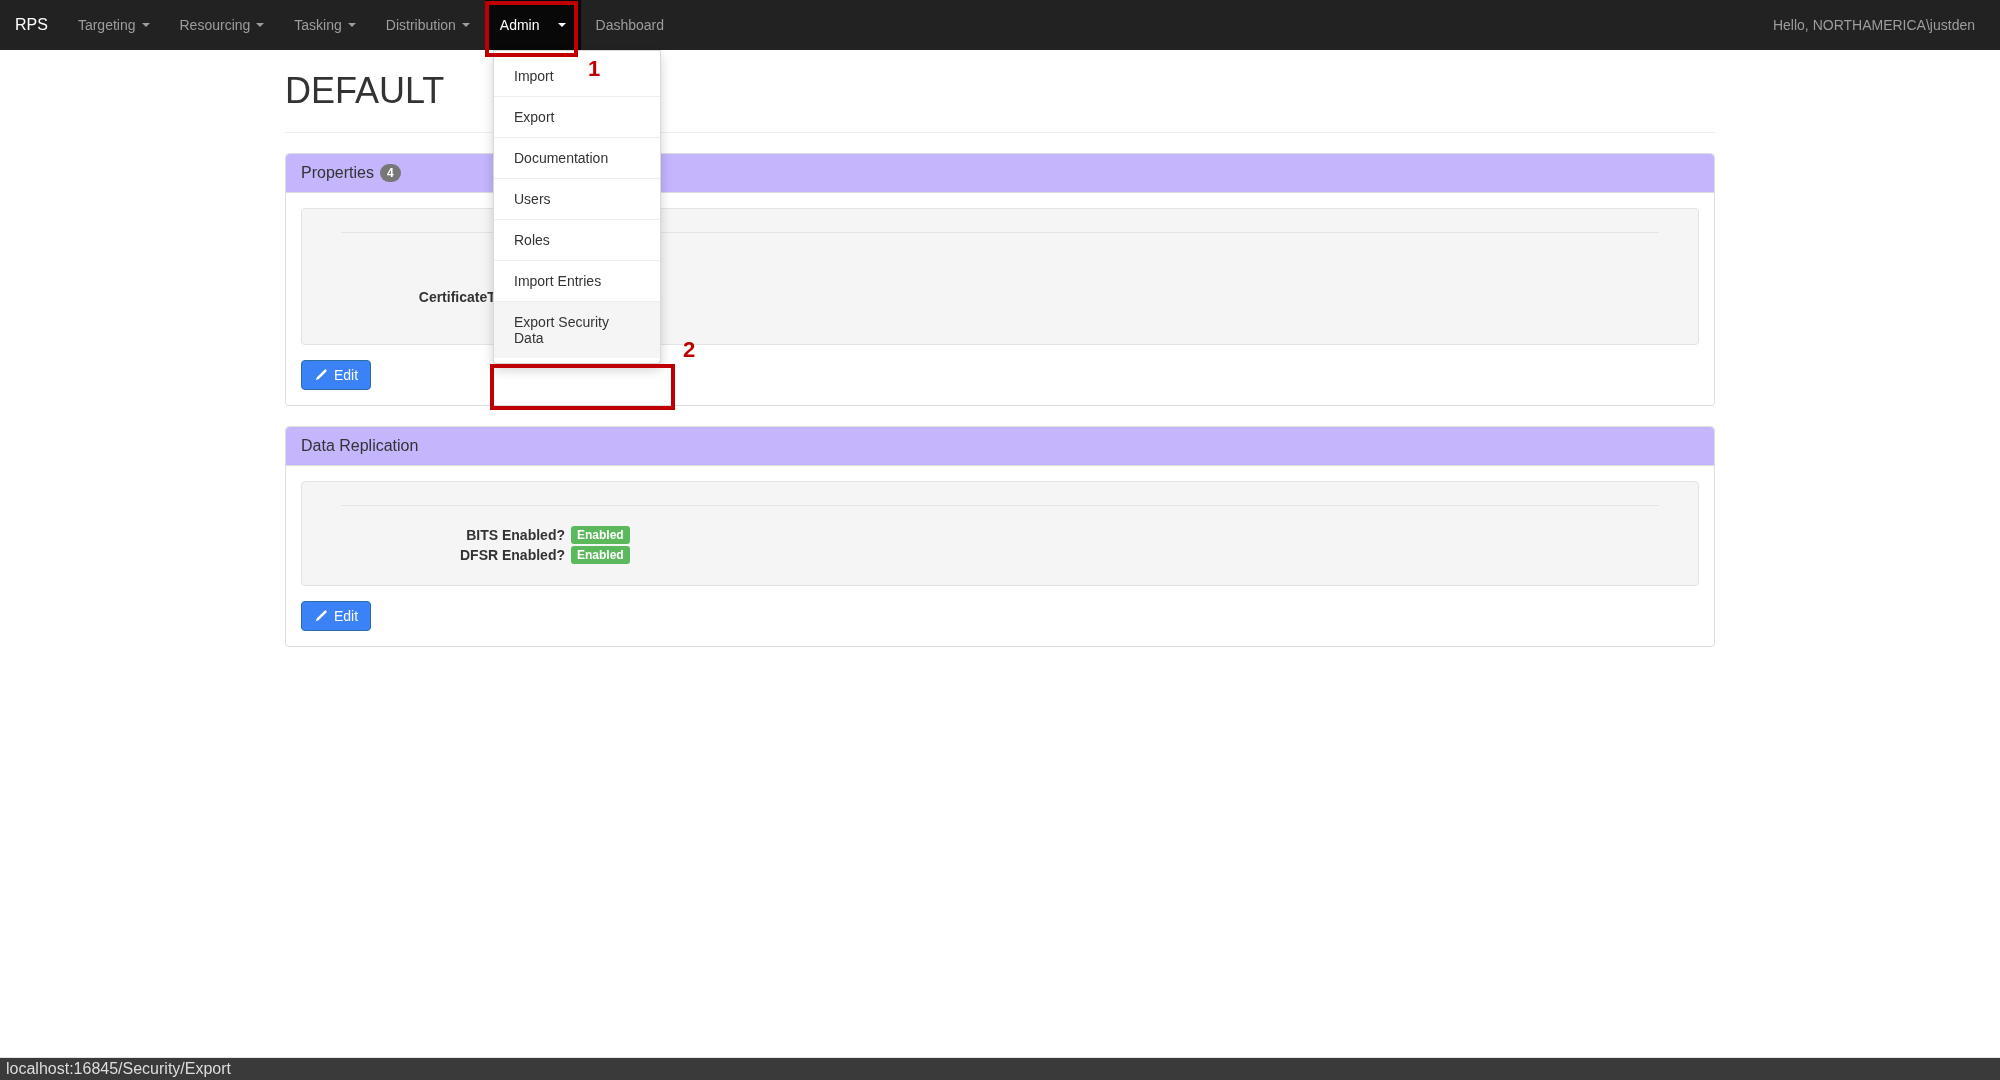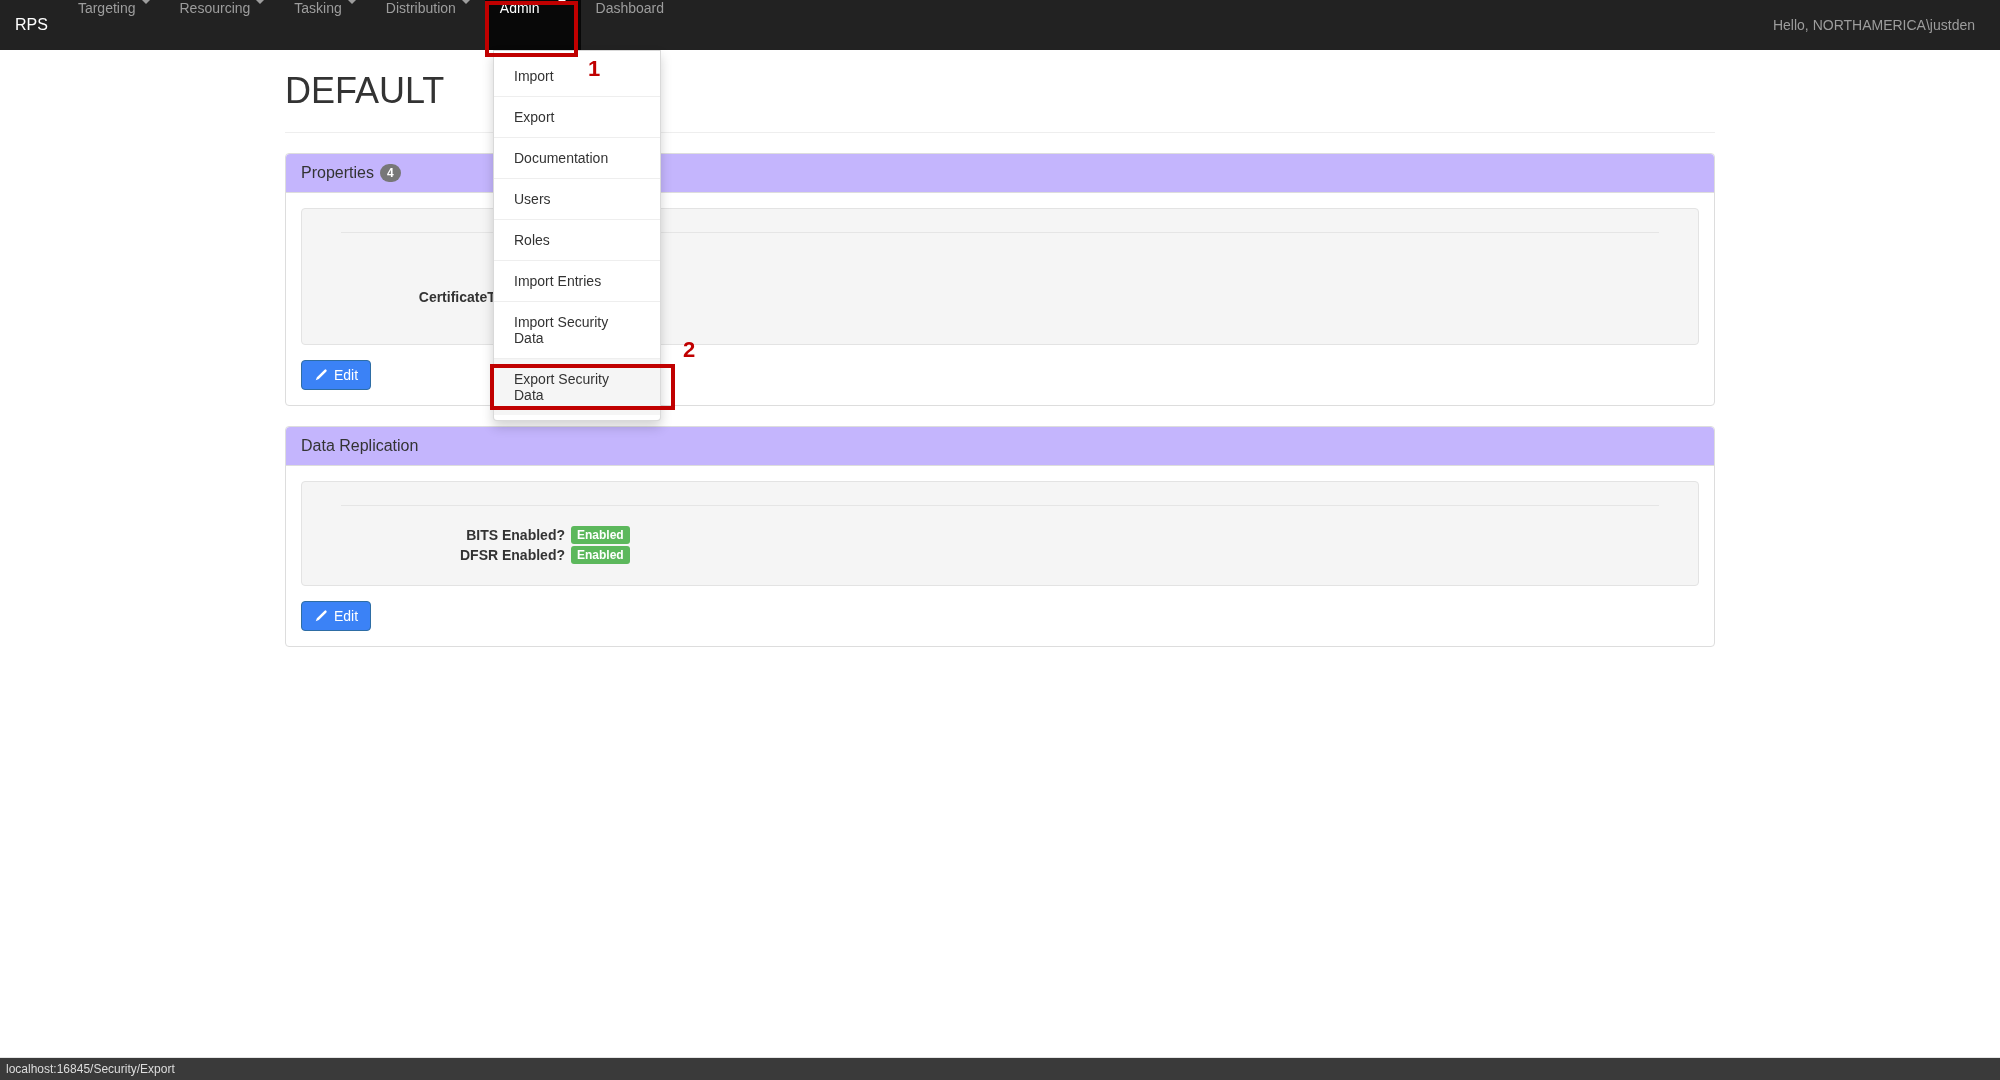--- a/index.html
+++ b/index.html
@@ -8,21 +8,21 @@
 
   
   .navbar {
     display:flex; align-items:center; justify-content:space-between;
     background:#222; color:#9d9d9d; height:50px; padding:0 15px;
     position:relative; z-index:50;
   }
   .nav-left { display:flex; align-items:center; height:100%; }
   .brand { color:#fff; font-size:16px; padding:0 15px 0 0; font-weight:500; }
   .nav-item {
-    display:flex; align-items:flex-start; gap:4px;
+    display:flex; align-items:center; gap:4px;
     padding:0 15px; height:100%; color:#9d9d9d; cursor:pointer;
   }
   .nav-item.active { background:#080808; color:#fff;gap:16px; }
   .caret {
     width:0; height:0; border-left:4px solid transparent;
     border-right:4px solid transparent; border-top:4px solid currentColor;
     display:inline-block; margin-left:2px;
   }
   .nav-right { color:#9d9d9d; padding:0 10px; }
 
@@ -104,21 +104,21 @@
 
   
   .footer-wrap {
     position:fixed; bottom:0; left:0; right:0; background:#f5f5f5;
     border-top:1px solid #e5e5e5;
   }
   .footer-row1 { height:36px; display:flex; align-items:center; justify-content:space-between; padding:0 15px; max-width:1460px; margin:0 auto;}
   .footer-row1 .ms-link { color:#337ab7; margin-left:175px; }
   .footer-row1 .copy { color:#555; margin-right:160px; }
   .status-bar {
-    height:22px; background:#3a3a3a; color:#ddd; font-size:12px;
+    height:22px; background:#3a3a3a; color:#ddd; font-size:16px;
     display:flex; align-items:center; padding:0 6px;
   }
 
   
 
   
   .bottom-spacer { height:80px; }
 </style>
 </head>
 <body>
@@ -160,21 +160,20 @@
 <div class="admin-highlight" style="top:364px; left:490px; width:185px; height:46px;"></div>
 <div class="annot-number" style="top:337px; left:683px;">2</div>
 
 <div class="dropdown-menu">
   <div class="menu-item">Import</div>
   <div class="menu-item">Export</div>
   <div class="menu-item">Documentation</div>
   <div class="menu-item">Users</div>
   <div class="menu-item">Roles</div>
   <div class="menu-item">Import Entries</div>
-  <div class="menu-item">Import Security Data</div>
   <div class="menu-item hovered">Export Security Data</div>
 </div>
 
 <div class="container">
   <h1 class="page-title">DEFAULT</h1>
   <hr class="sep">
 
   <div class="panel">
     <div class="panel-heading">
       <span>Properties</span>

